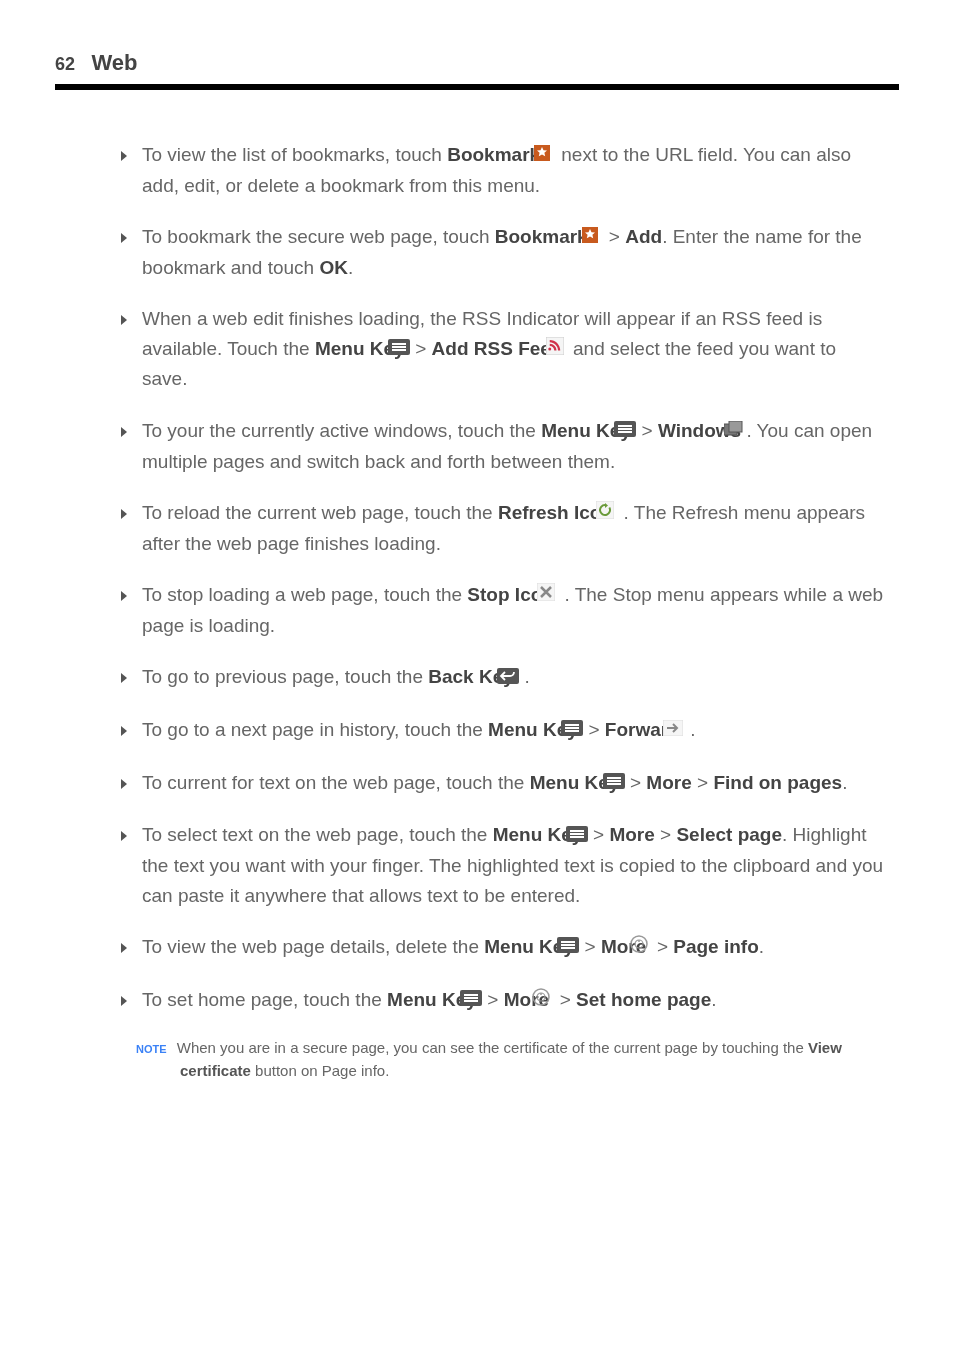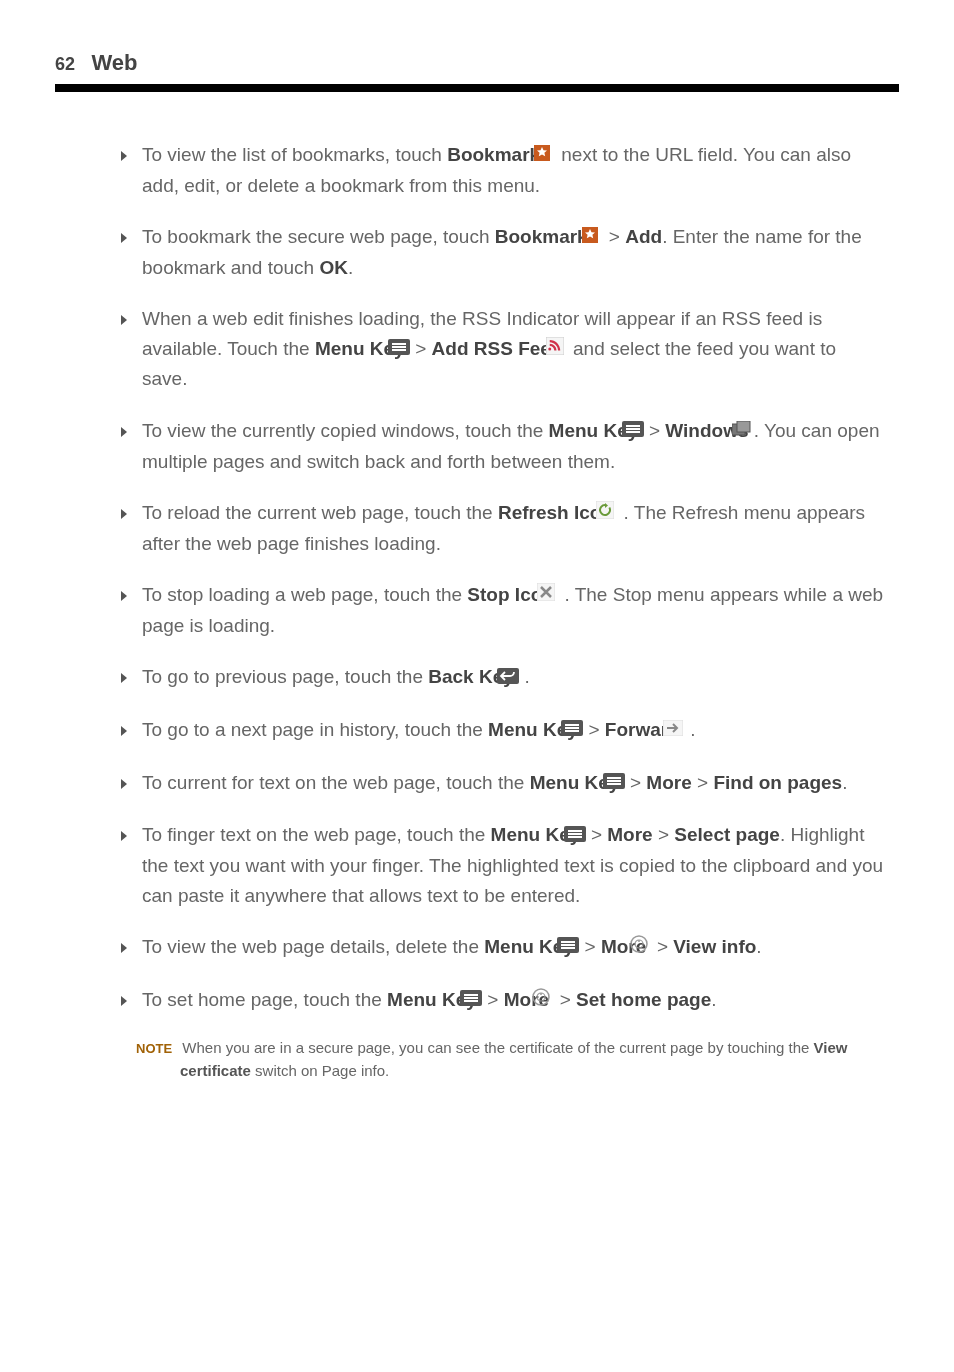--- a/index.html
+++ b/index.html
@@ -9,21 +9,21 @@
       height: 1372px;
       background: #fff;
       color: #555;
       position: relative;
     }
     .header {
       position: absolute;
       top: 50px;
       left: 55px;
       right: 55px;
-      border-bottom: 8px solid #000000;
+      border-bottom: 6px solid #000000;
       padding-bottom: 8px;
     }
     .page-num {
       font-weight: bold;
       color: #444;
       font-size: 18px;
       display: inline-block;
       margin-right: 12px;
     }
     .page-title {
@@ -60,23 +60,23 @@
     }
     .note-block {
       font-size: 15px;
       line-height: 1.5;
       color: #666;
       padding-left: 60px;
       text-indent: -44px;
       margin-top: 8px;
     }
     .note-label {
-      color: #a16207;
+      color: #3b82f6;
       font-weight: bold;
-      font-size: 13px;
+      font-size: 11px;
       margin-right: 6px;
     }
     .note-bold { font-weight: 600; color: #555; }
   </style>
 </head>
 <body>
 
 <div class="header">
   <span class="page-num">62</span>
   <span class="page-title">Web</span>
@@ -102,21 +102,21 @@
             <rect x="0" y="0" width="22" height="16" rx="2" fill="#555"></rect>
             <rect x="4" y="4" width="14" height="2" fill="#fff"></rect>
             <rect x="4" y="7" width="14" height="2" fill="#fff"></rect>
             <rect x="4" y="10" width="14" height="2" fill="#fff"></rect>
           </svg></span><span> &gt; </span><span class="bold">Add RSS Feed</span><span> </span><span class="icon"><svg width="18" height="18" viewBox="0 0 18 18">
             <rect x="0" y="0" width="18" height="18" fill="#f5f5f5" stroke="#ccc"></rect>
             <path d="M3 12a2 2 0 1 1 0 4 2 2 0 0 1 0-4zm0-5c5 0 9 4 9 9h-3c0-3.3-2.7-6-6-6zm0-5c7.7 0 14 6.3 14 14h-3c0-6-5-11-11-11z" fill="#d0324a" transform="scale(0.75) translate(2,2)"></path>
           </svg></span><span> and select the feed you want to save.</span></div>
       <div class="item"><span class="bullet"><svg width="8" height="10" viewBox="0 0 8 10">
             <path d="M1 0l6 5-6 5z" fill="#555"></path>
-          </svg></span><span>To view the currently copied windows, touch the </span><span class="bold">Menu Key</span><span> </span><span class="icon"><svg width="22" height="16" viewBox="0 0 22 16">
+          </svg></span><span>To your the currently active windows, touch the </span><span class="bold">Menu Key</span><span> </span><span class="icon"><svg width="22" height="16" viewBox="0 0 22 16">
             <rect x="0" y="0" width="22" height="16" rx="2" fill="#555"></rect>
             <rect x="4" y="4" width="14" height="2" fill="#fff"></rect>
             <rect x="4" y="7" width="14" height="2" fill="#fff"></rect>
             <rect x="4" y="10" width="14" height="2" fill="#fff"></rect>
           </svg></span><span> &gt; </span><span class="bold">Windows</span><span> </span><span class="icon"><svg width="20" height="16" viewBox="0 0 20 16">
             <rect x="0" y="3" width="13" height="11" fill="#777" stroke="#555"></rect>
             <rect x="5" y="0" width="13" height="11" fill="#999" stroke="#555"></rect>
           </svg></span><span>. You can open multiple pages and switch back and forth between them.</span></div>
       <div class="item"><span class="bullet"><svg width="8" height="10" viewBox="0 0 8 10">
             <path d="M1 0l6 5-6 5z" fill="#555"></path>
@@ -150,48 +150,48 @@
       <div class="item"><span class="bullet"><svg width="8" height="10" viewBox="0 0 8 10">
             <path d="M1 0l6 5-6 5z" fill="#555"></path>
           </svg></span><span>To current for text on the web page, touch the </span><span class="bold">Menu Key</span><span> </span><span class="icon"><svg width="22" height="16" viewBox="0 0 22 16">
             <rect x="0" y="0" width="22" height="16" rx="2" fill="#555"></rect>
             <rect x="4" y="4" width="14" height="2" fill="#fff"></rect>
             <rect x="4" y="7" width="14" height="2" fill="#fff"></rect>
             <rect x="4" y="10" width="14" height="2" fill="#fff"></rect>
           </svg></span><span> &gt; </span><span class="bold">More</span><span> &gt; </span><span class="bold">Find on pages</span><span>.</span></div>
       <div class="item"><span class="bullet"><svg width="8" height="10" viewBox="0 0 8 10">
             <path d="M1 0l6 5-6 5z" fill="#555"></path>
-          </svg></span><span>To finger text on the web page, touch the </span><span class="bold">Menu Key</span><span> </span><span class="icon"><svg width="22" height="16" viewBox="0 0 22 16">
+          </svg></span><span>To select text on the web page, touch the </span><span class="bold">Menu Key</span><span> </span><span class="icon"><svg width="22" height="16" viewBox="0 0 22 16">
             <rect x="0" y="0" width="22" height="16" rx="2" fill="#555"></rect>
             <rect x="4" y="4" width="14" height="2" fill="#fff"></rect>
             <rect x="4" y="7" width="14" height="2" fill="#fff"></rect>
             <rect x="4" y="10" width="14" height="2" fill="#fff"></rect>
           </svg></span><span> &gt; </span><span class="bold">More</span><span> &gt; </span><span class="bold">Select page</span><span>. Highlight the text you want with your finger. The highlighted text is copied to the clipboard and you can paste it anywhere that allows text to be entered.</span></div>
       <div class="item"><span class="bullet"><svg width="8" height="10" viewBox="0 0 8 10">
             <path d="M1 0l6 5-6 5z" fill="#555"></path>
           </svg></span><span>To view the web page details, delete the </span><span class="bold">Menu Key</span><span> </span><span class="icon"><svg width="22" height="16" viewBox="0 0 22 16">
             <rect x="0" y="0" width="22" height="16" rx="2" fill="#555"></rect>
             <rect x="4" y="4" width="14" height="2" fill="#fff"></rect>
             <rect x="4" y="7" width="14" height="2" fill="#fff"></rect>
             <rect x="4" y="10" width="14" height="2" fill="#fff"></rect>
           </svg></span><span> &gt; </span><span class="bold">More</span><span> </span><span class="icon"><svg width="18" height="18" viewBox="0 0 18 18">
             <circle cx="9" cy="9" r="8" fill="none" stroke="#999" stroke-width="1.5"></circle>
             <circle cx="9" cy="9" r="4" fill="none" stroke="#999" stroke-width="1.2"></circle>
             <circle cx="9" cy="6" r="1" fill="#999"></circle>
-          </svg></span><span> &gt; </span><span class="bold">View info</span><span>.</span></div>
+          </svg></span><span> &gt; </span><span class="bold">Page info</span><span>.</span></div>
       <div class="item"><span class="bullet"><svg width="8" height="10" viewBox="0 0 8 10">
             <path d="M1 0l6 5-6 5z" fill="#555"></path>
           </svg></span><span>To set home page, touch the </span><span class="bold">Menu Key</span><span> </span><span class="icon"><svg width="22" height="16" viewBox="0 0 22 16">
             <rect x="0" y="0" width="22" height="16" rx="2" fill="#555"></rect>
             <rect x="4" y="4" width="14" height="2" fill="#fff"></rect>
             <rect x="4" y="7" width="14" height="2" fill="#fff"></rect>
             <rect x="4" y="10" width="14" height="2" fill="#fff"></rect>
           </svg></span><span> &gt; </span><span class="bold">More</span><span> </span><span class="icon"><svg width="18" height="18" viewBox="0 0 18 18">
             <circle cx="9" cy="9" r="8" fill="none" stroke="#999" stroke-width="1.5"></circle>
             <circle cx="9" cy="9" r="4" fill="none" stroke="#999" stroke-width="1.2"></circle>
             <circle cx="9" cy="6" r="1" fill="#999"></circle>
           </svg></span><span> &gt; </span><span class="bold">Set home page</span><span>.</span></div>
     </div>
   <div class="note-block">
     <span class="note-label">NOTE</span>
-    <span>When you are in a secure page, you can see the certificate of the current page by touching the </span><span class="note-bold">View certificate</span><span> switch on Page info.</span>
+    <span>When you are in a secure page, you can see the certificate of the current page by touching the </span><span class="note-bold">View certificate</span><span> button on Page info.</span>
   </div>
 </div>
 
 </body></html>

